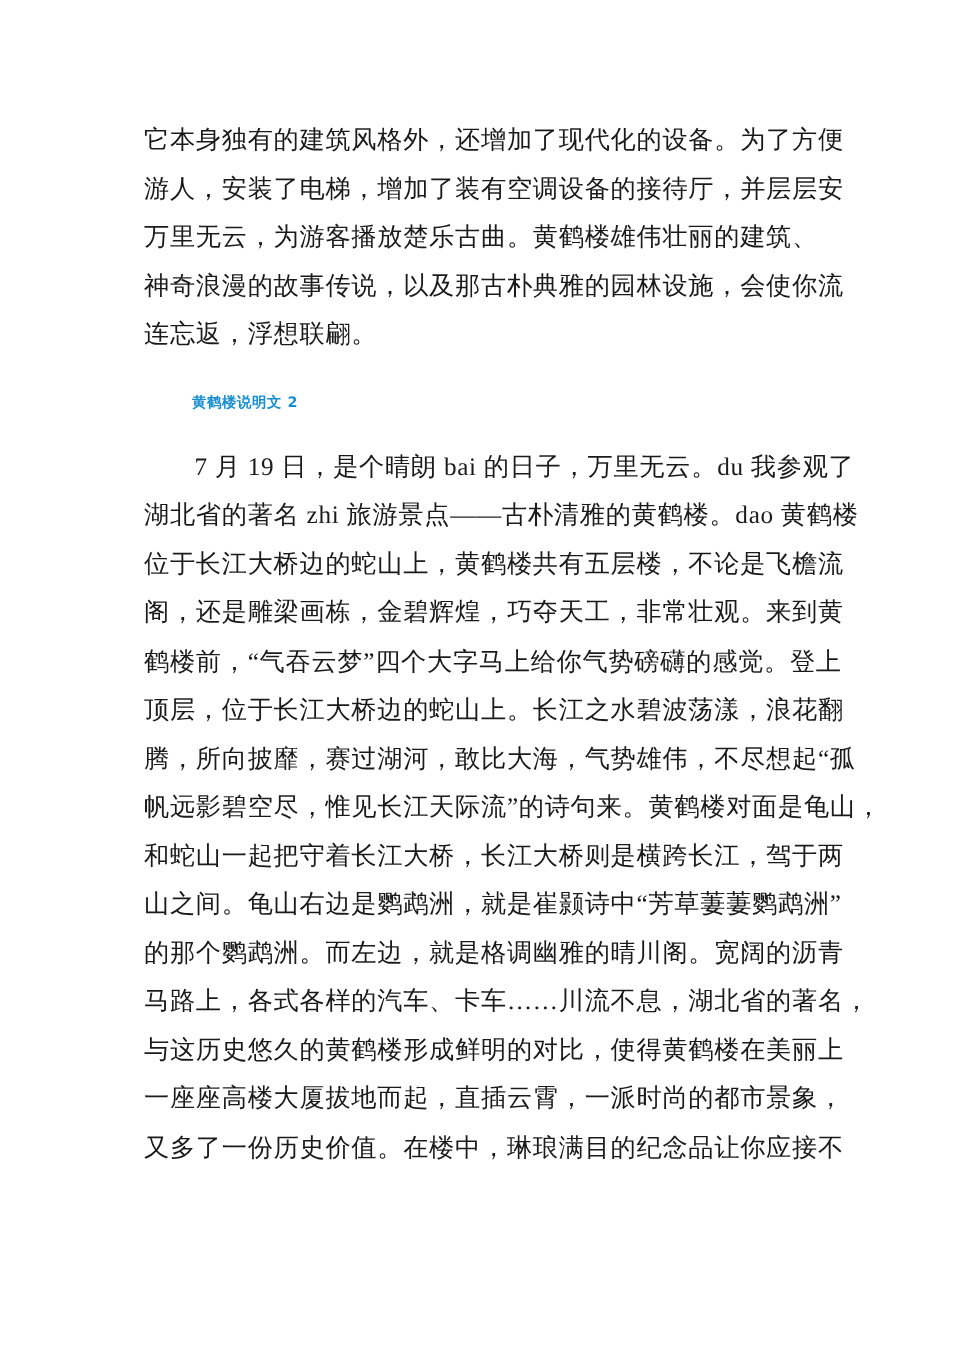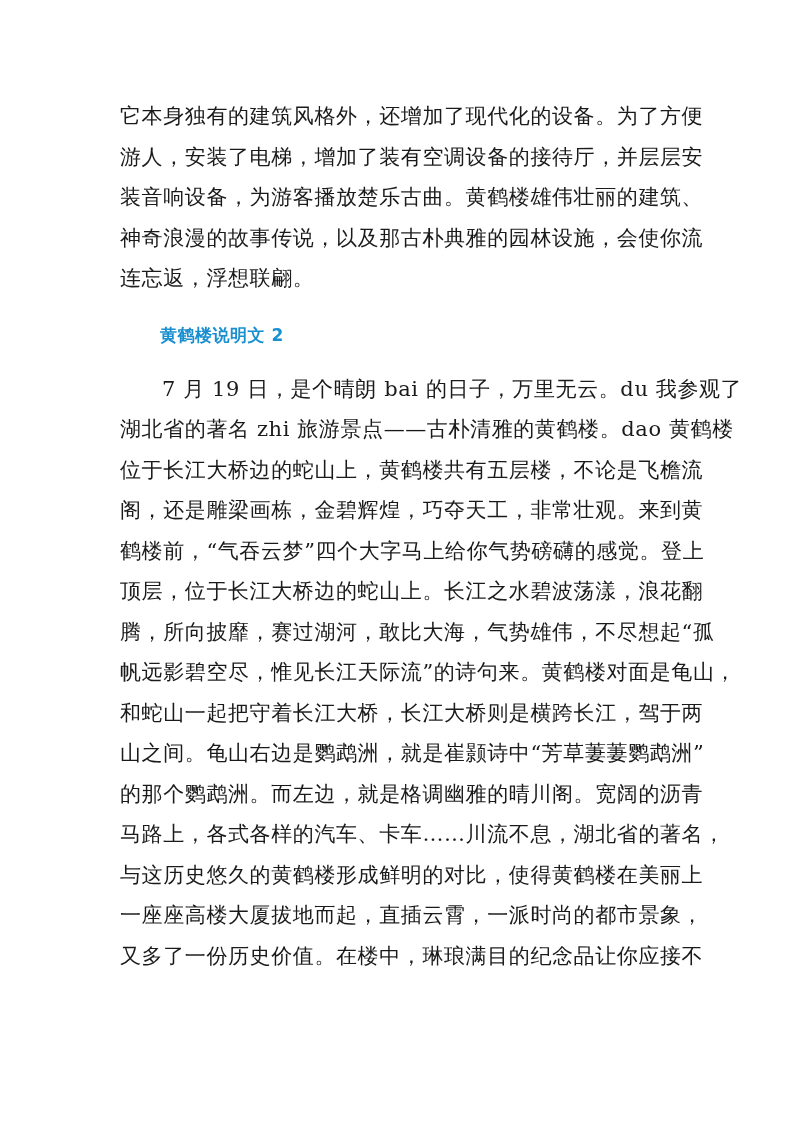--- a/index.html
+++ b/index.html
@@ -20,46 +20,47 @@
     left: 120px;
     top: 96px;
     width: 548px;
   }
   .line {
     height: 40.5px;
     line-height: 40.5px;
     font-size: 21px;
     white-space: nowrap;
     letter-spacing: 0.6px;
+    font-family: Liberation Serif, serif;
   }
   .heading {
     height: 56px;
     line-height: 56px;
     margin-top: 8px;
     margin-bottom: 6px;
     padding-left: 40px;
     font-family: "DejaVu Sans", "Liberation Sans", sans-serif;
-    font-size: 17px;
+    font-size: 12px;
     font-weight: bold;
     letter-spacing: 0.5px;
   }
   .indent {
     padding-left: 42px;
   }
   .para + .heading { }
 </style>
 </head>
 <body>
 
 <div class="page">
 
   <div class="para">
     <div class="line">它本身独有的建筑风格外，还增加了现代化的设备。为了方便</div>
     <div class="line">游人，安装了电梯，增加了装有空调设备的接待厅，并层层安</div>
-    <div class="line">装音响设备，为游客播放楚乐古曲。黄鹤楼雄伟壮丽的建筑、</div>
+    <div class="line">万里无云，为游客播放楚乐古曲。黄鹤楼雄伟壮丽的建筑、</div>
     <div class="line">神奇浪漫的故事传说，以及那古朴典雅的园林设施，会使你流</div>
     <div class="line">连忘返，浮想联翩。</div>
   </div>
 
   <div class="heading" id="section-heading" style="color: rgb(26, 143, 208);">黄鹤楼说明文 2</div>
 
   <div class="para">
     <div class="line indent">7 月 19 日，是个晴朗 bai 的日子，万里无云。du 我参观了</div>
     <div class="line">湖北省的著名 zhi 旅游景点——古朴清雅的黄鹤楼。dao 黄鹤楼</div>
     <div class="line">位于长江大桥边的蛇山上，黄鹤楼共有五层楼，不论是飞檐流</div>

